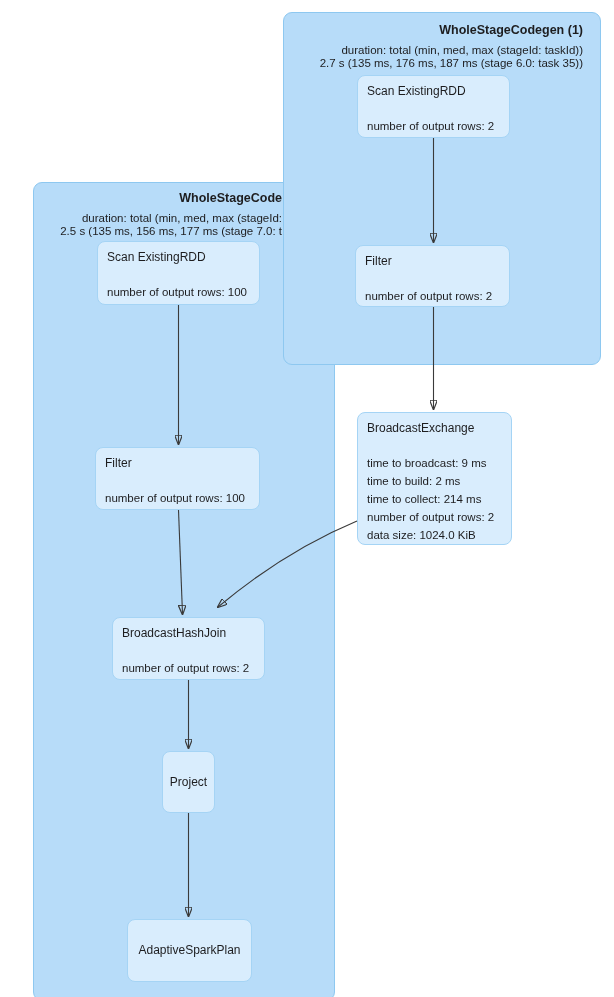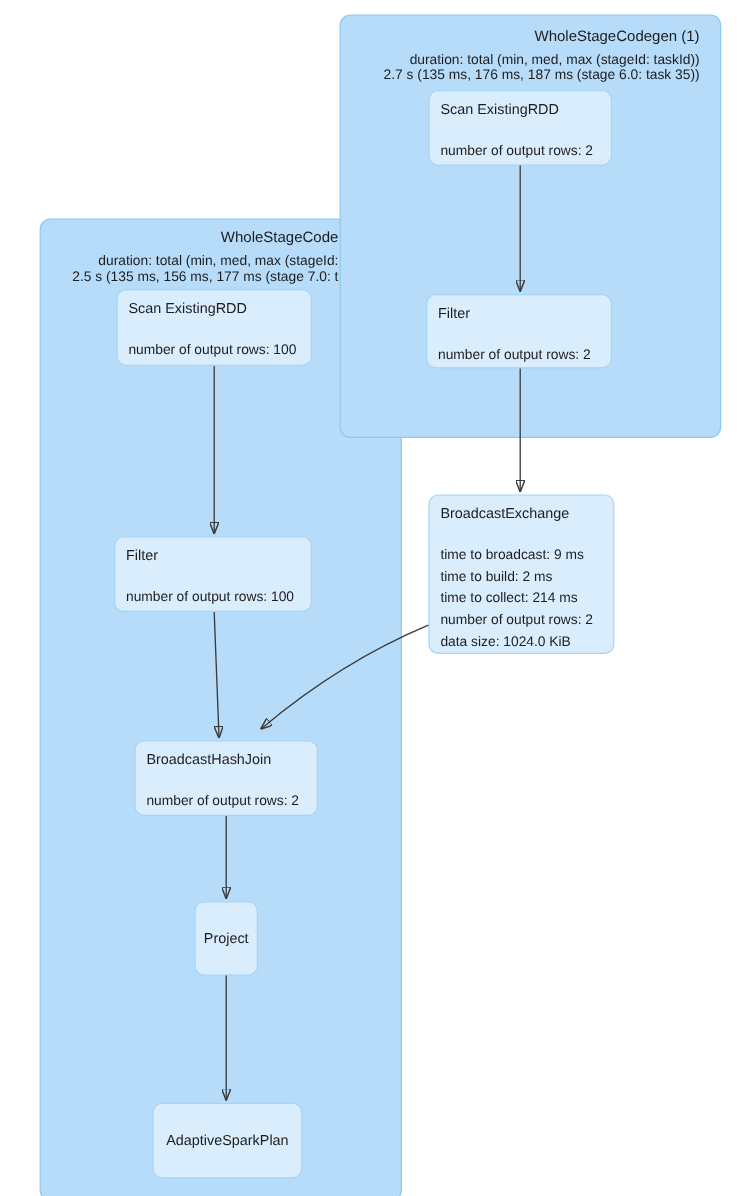--- a/index.html
+++ b/index.html
@@ -22,21 +22,21 @@
     border: 1px solid #8ec8f0;
     border-radius: 9px;
   }
   .cluster-label {
     position: absolute;
     text-align: right;
     white-space: nowrap;
   }
   .cluster-title {
     font-size: 12.5px;
-    font-weight: normal;
+    font-weight: bold;
     line-height: 15px;
   }
   .cluster-duration {
     margin-top: 6px;
     font-size: 11.5px;
     line-height: 13px;
   }
   
   .node {
     position: absolute;

